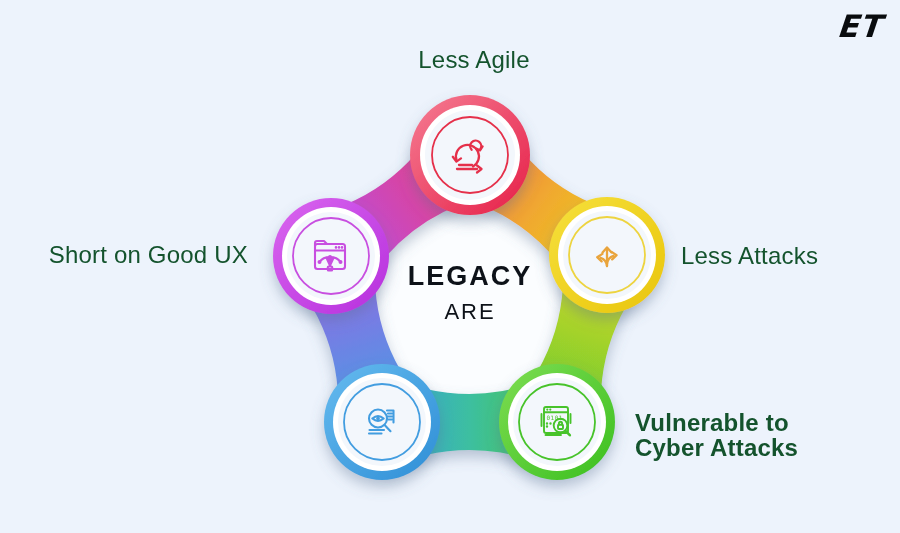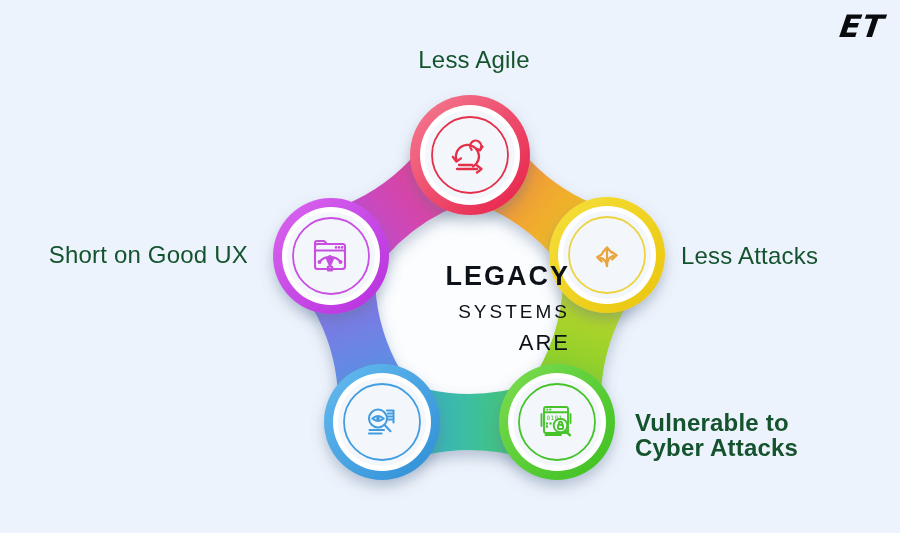--- a/index.html
+++ b/index.html
@@ -8,21 +8,21 @@
     background:#edf3fc;
     font-family:"Liberation Sans", sans-serif;
   }
   .stage svg{position:absolute;left:0;top:0;}
   .label{
     position:absolute;color:#14532d;font-size:24px;line-height:25px;
     letter-spacing:.2px;
   }
   .label.right{text-align:right;}
   .center-text{
-    position:absolute;left:370px;top:261px;width:200px;text-align:right;color:#0d1219;
+    position:absolute;left:370px;top:261px;width:200px;text-align:center;color:#0d1219;
   }
   .center-text .t1{font-size:27px;font-weight:bold;letter-spacing:2px;}
   .center-text .t2{font-size:19px;letter-spacing:3px;margin-top:9px;}
   .center-text .t3{font-size:22px;letter-spacing:2px;margin-top:7px;}
   .logo{
     position:absolute;right:16px;top:8px;color:#090b0e;
     font-size:31px;font-weight:800;font-style:italic;letter-spacing:1px;
     transform:skewX(-8deg);
     font-family:"DejaVu Sans", sans-serif;
   }
@@ -193,19 +193,18 @@
 
   <div class="label right" style="left:38px;top:242px;width:210px;">Short on Good UX</div>
 
   <div class="label" style="left:681px;top:243px;width:200px;">Less Attacks</div>
 
 
   <div class="label" style="left:635px;top:410px;width:190px;font-weight:bold;">Vulnerable to Cyber Attacks</div>
 
   <div class="center-text">
     <div class="t1">LEGACY</div>
-    <div class="t2">SYSTEMS</div>
     <div class="t3">ARE</div>
   </div>
 
   <div class="logo">ET</div>
 
 </div>
 
 </body></html>

